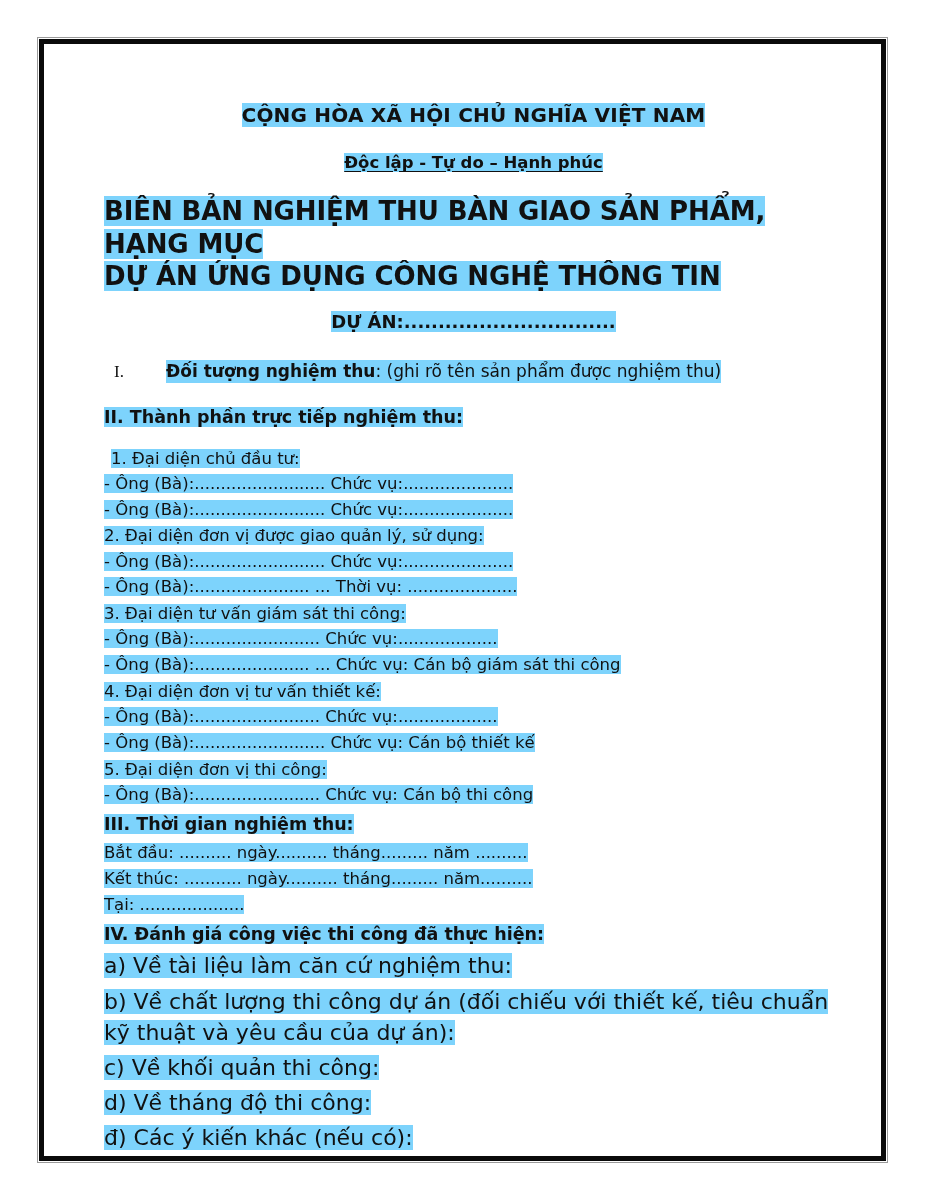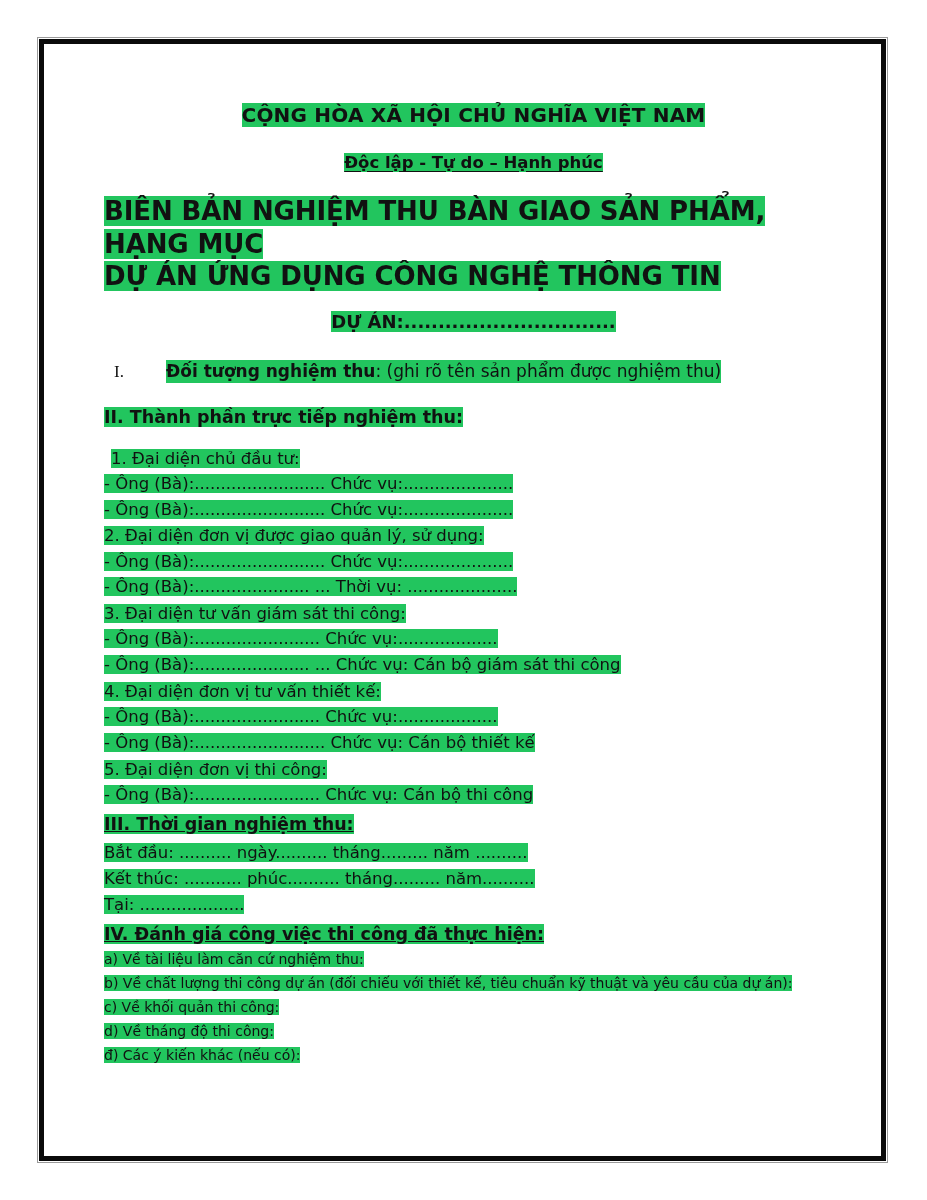--- a/index.html
+++ b/index.html
@@ -44,21 +44,21 @@
     top: 0;
     right: 0;
     bottom: 0;
     box-sizing: border-box;
     padding: 28px 38px 20px 60px;
     background: #ffffff;
   }
 
   
   .hl {
-    background: #22c55e;
+    background: #7dd3fc;
     box-decoration-break: clone;
     -webkit-box-decoration-break: clone;
   }
 
   
   .national-title {
     text-align: center;
     font-weight: bold;
     font-size: 20px;
     letter-spacing: 0.2px;
@@ -128,24 +128,24 @@
   .group-title.tight { margin-top: 4px; }
   .group-title.ind { padding-left: 7px; }
 
   .row {
     font-size: 16.5px;
     line-height: 1.38;
     margin: 3px 0 0 0;
   }
 
   .block-III { margin-top: 6px; }
-  .sec-head.run { margin-top: 6px; text-decoration: underline; }
+  .sec-head.run { margin-top: 6px; }
 
   .para {
-    font-size: 14px;
+    font-size: 22px;
     line-height: 1.42;
     margin: 4px 0 0 0;
     max-width: 725px;
   }
 </style>
 </head>
 <body>
 
 <div class="page-frame">
   <div class="page-frame-inner">
@@ -224,21 +224,21 @@
         <span class="hl">- Ông (Bà):........................ Chức vụ: Cán bộ thi công</span>
       </div>
 
       <div class="sec-head run">
         <span class="hl">III. Thời gian nghiệm thu:</span>
       </div>
       <div class="row block-III">
         <span class="hl"> Bắt đầu: .......... ngày.......... tháng......... năm ..........</span>
       </div>
       <div class="row">
-        <span class="hl">Kết thúc: ........... phúc.......... tháng......... năm..........</span>
+        <span class="hl">Kết thúc: ........... ngày.......... tháng......... năm..........</span>
       </div>
       <div class="row">
         <span class="hl">Tại: ....................</span>
       </div>
 
       <div class="sec-head run">
         <span class="hl">IV. Đánh giá công việc thi công đã thực hiện:</span>
       </div>
       <div class="para">
         <span class="hl">a) Về tài liệu làm căn cứ nghiệm thu:</span>

